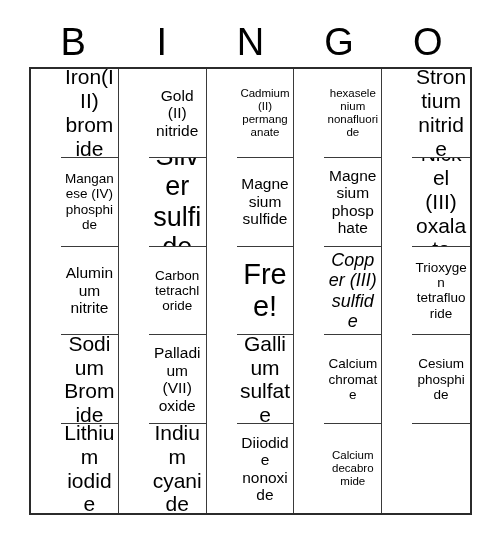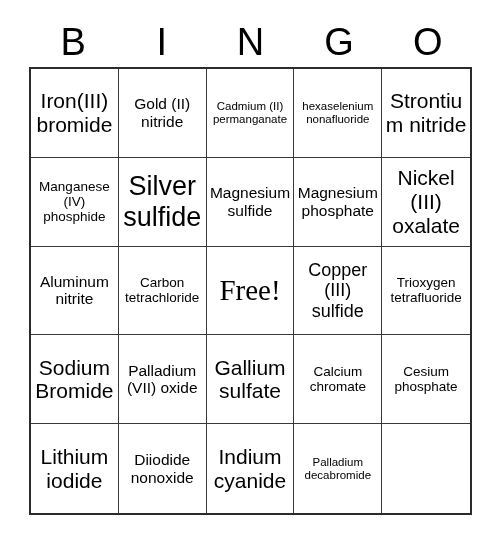--- a/index.html
+++ b/index.html
@@ -54,41 +54,42 @@
   .cell {
     box-sizing: border-box;
     border-right: 1px solid #3a3a3a;
     border-bottom: 1px solid #3a3a3a;
     display: flex;
     align-items: center;
     justify-content: center;
     text-align: center;
     padding: 8px 3px;
     overflow: hidden;
+    margin-left: 30px;
   }
   .grid .cell:nth-child(5n) {
     border-right: none;
   }
   .grid .cell:nth-child(n+21) {
     border-bottom: none;
   }
   .cell-text {
     display: block;
     width: 100%;
     line-height: 1.13;
     word-wrap: break-word;
   }
   
   .fs-xs  { font-size: 11.5px; }
   .fs-sm  { font-size: 13.5px; }
   .fs-md  { font-size: 15.5px; }
-  .fs-lg  { font-size: 18px; }
+  .fs-lg  { font-size: 18px; font-style: italic; }
   .fs-xl  { font-size: 21px; }
   .fs-xxl { font-size: 27px; }
-  .fs-free { font-size: 29px; font-family: Liberation Serif, serif; }
+  .fs-free { font-size: 29px; }
 </style>
 </head>
 <body>
 
 <div class="card">
 
   <div class="header-row">
     <div class="header-cell">B</div>
     <div class="header-cell">I</div>
     <div class="header-cell">N</div>
@@ -148,29 +149,29 @@
       <div class="cell">
         <span class="cell-text fs-md">Palladium (VII) oxide</span>
       </div>
       <div class="cell">
         <span class="cell-text fs-xl">Gallium sulfate</span>
       </div>
       <div class="cell">
         <span class="cell-text fs-sm">Calcium chromate</span>
       </div>
       <div class="cell">
-        <span class="cell-text fs-sm">Cesium phosphate</span>
+        <span class="cell-text fs-sm">Cesium phosphide</span>
       </div>
       <div class="cell">
         <span class="cell-text fs-xl">Lithium iodide</span>
       </div>
       <div class="cell">
+        <span class="cell-text fs-xl">Indium cyanide</span>
+      </div>
+      <div class="cell">
         <span class="cell-text fs-md">Diiodide nonoxide</span>
       </div>
       <div class="cell">
-        <span class="cell-text fs-xl">Indium cyanide</span>
-      </div>
-      <div class="cell">
-        <span class="cell-text fs-xs">Palladium decabromide</span>
+        <span class="cell-text fs-xs">Calcium decabromide</span>
       </div>
     </div>
 
 </div>
 
 </body></html>

